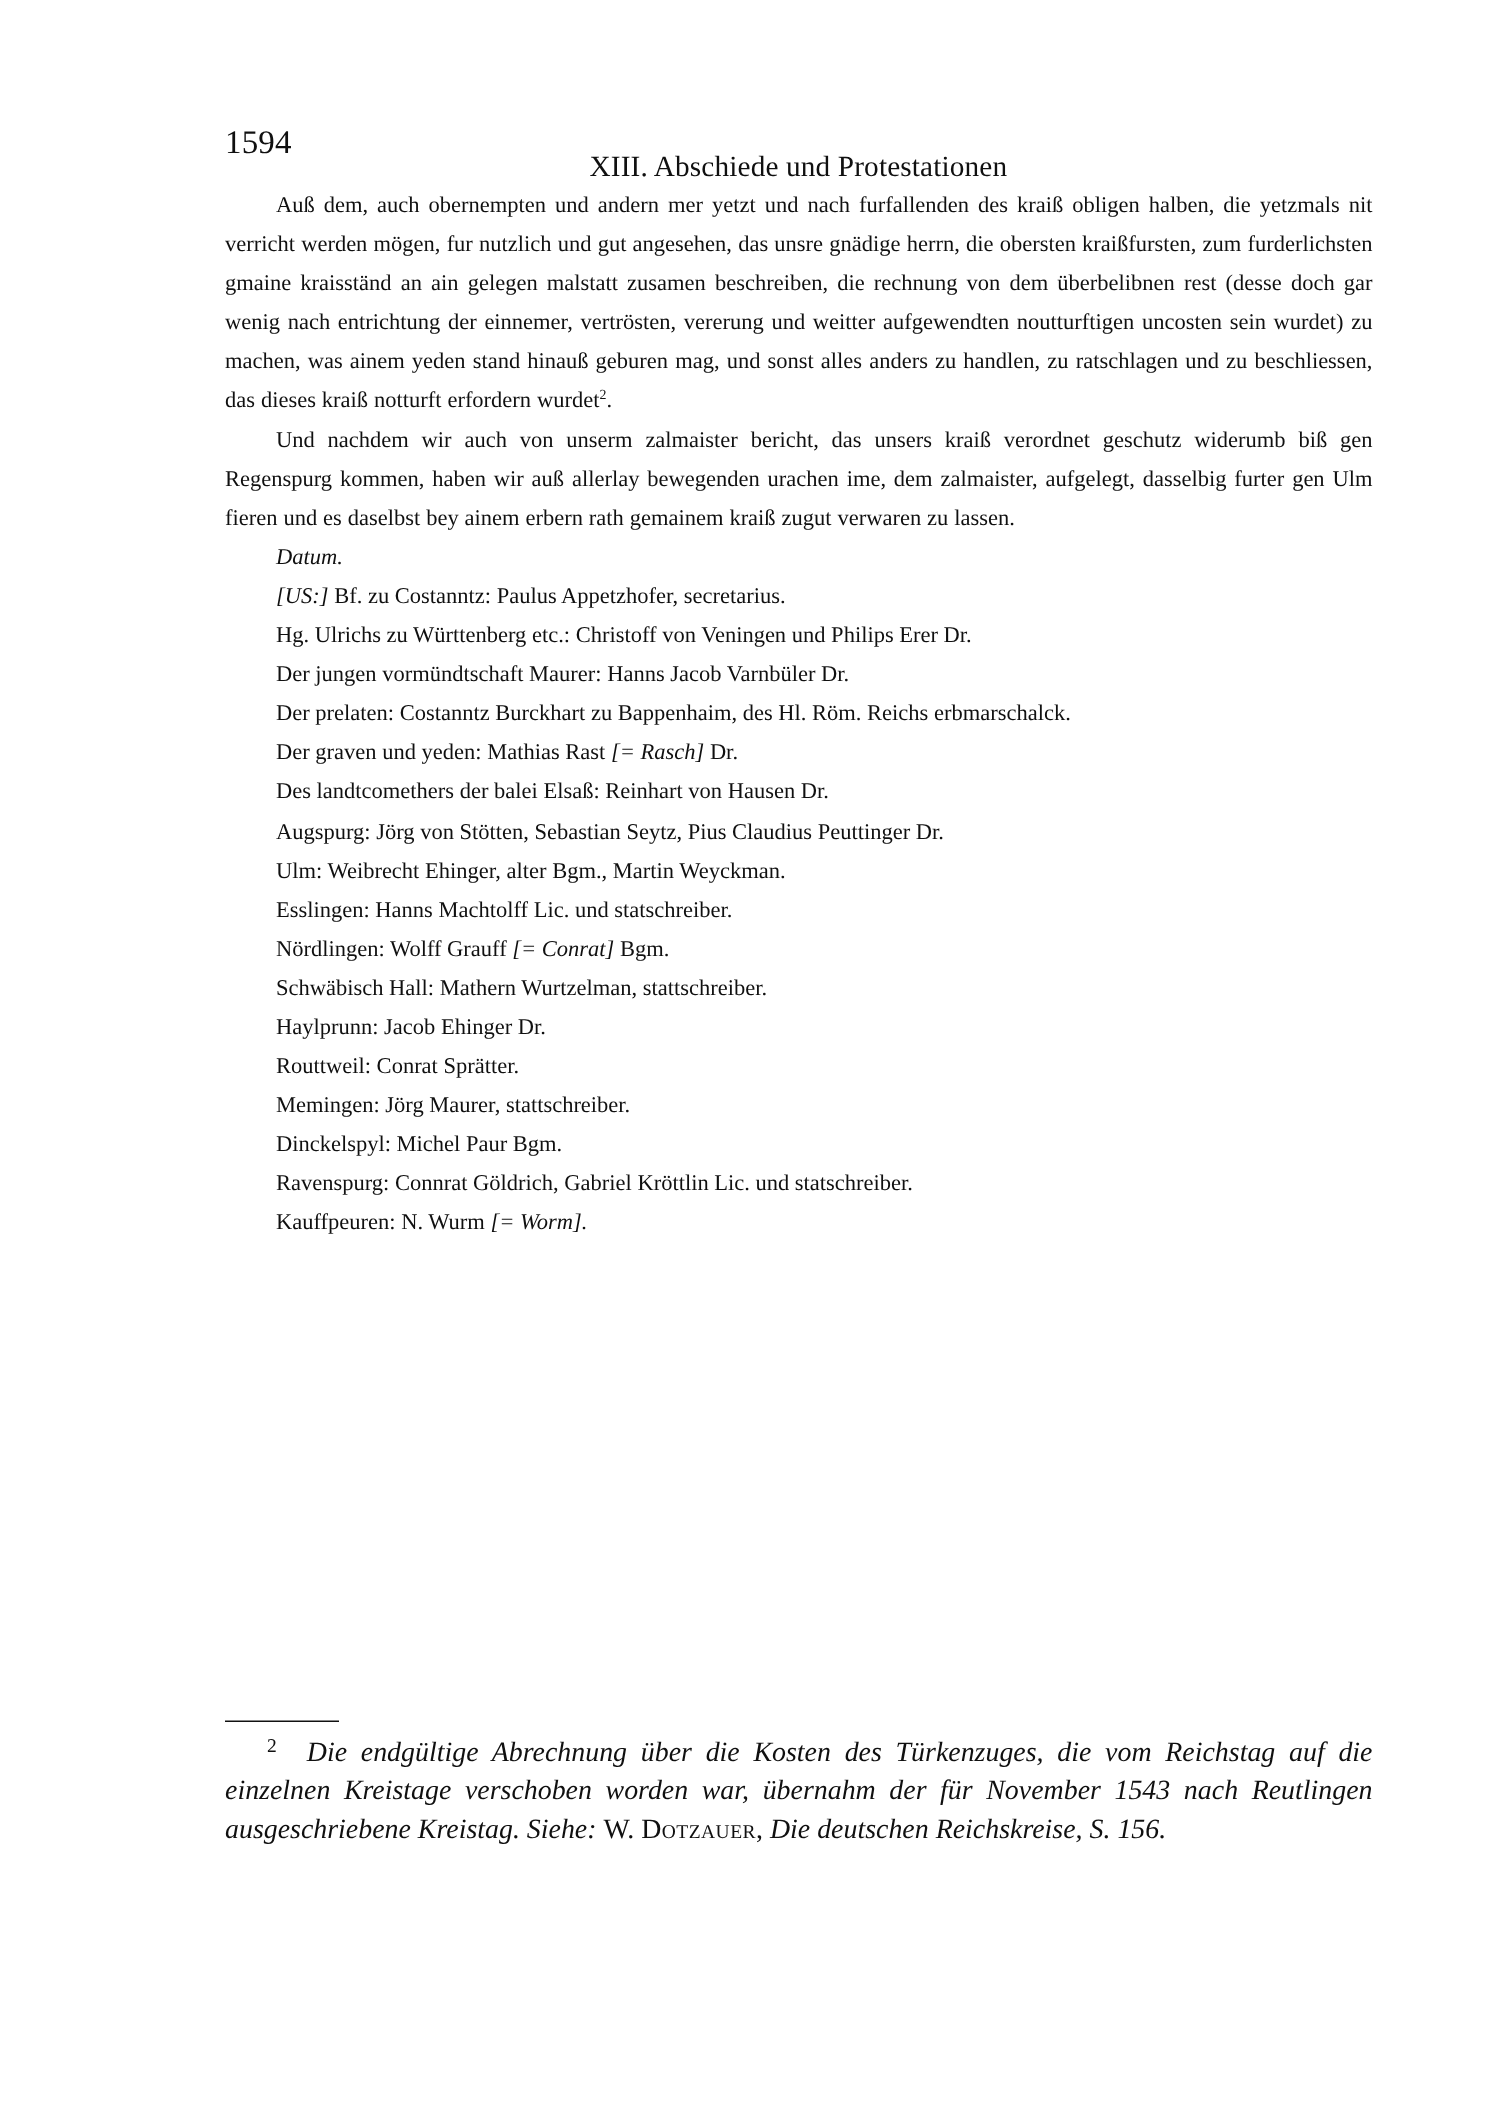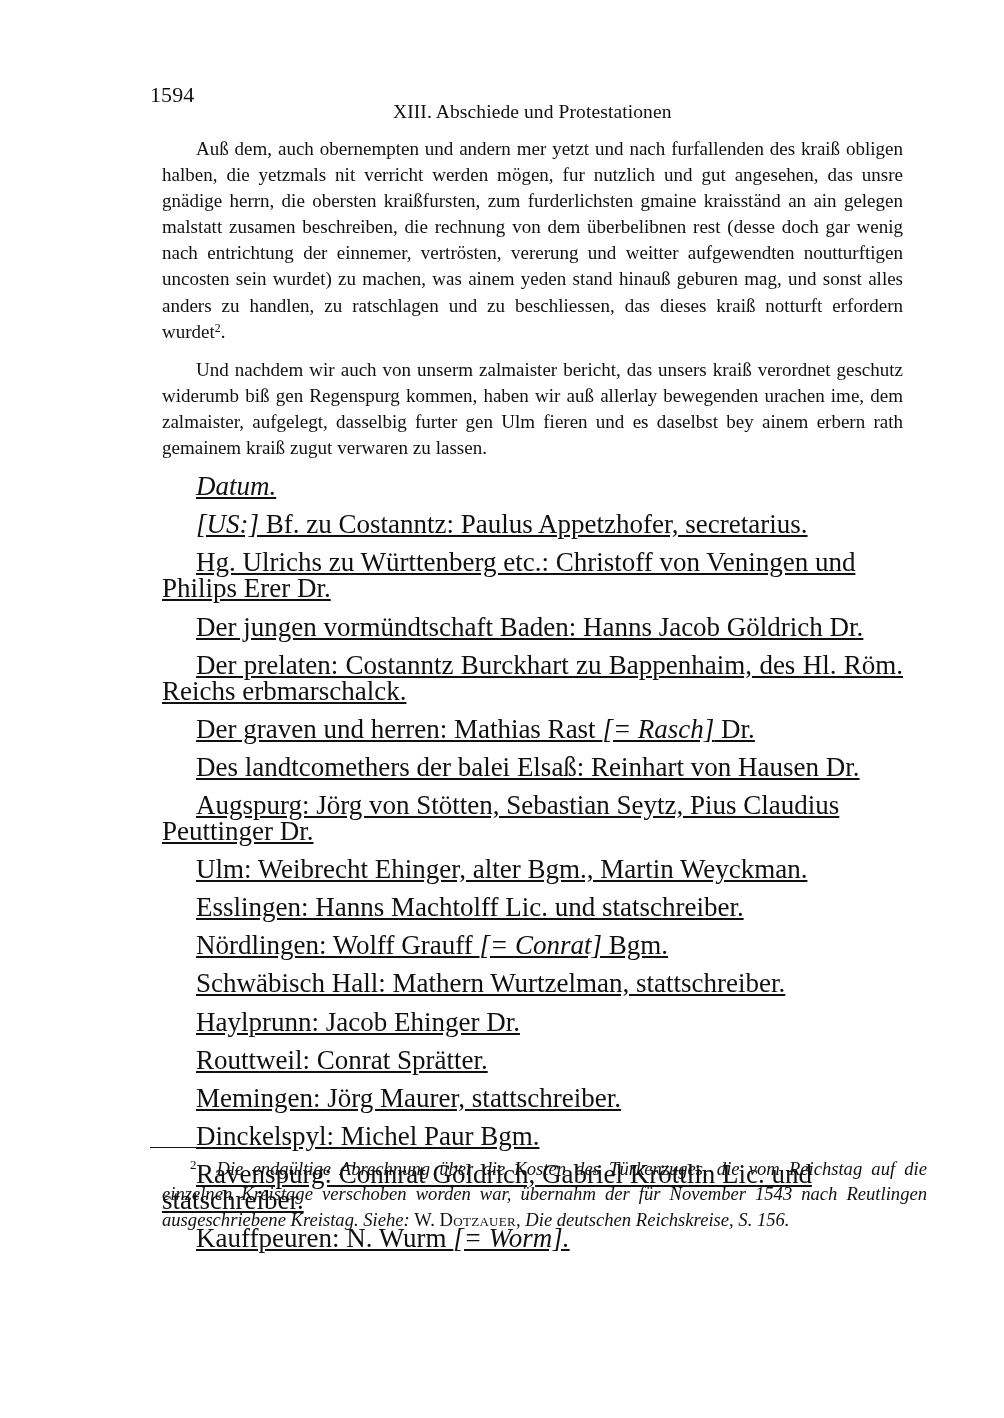--- a/index.html
+++ b/index.html
@@ -52,38 +52,37 @@
 
   
   .textblock {
     position: absolute;
     left: 150px;
     top: 120px;
     width: 765px;
   }
 
   p.body {
-    margin: 12px;
-    font-size: 19px;
+    margin: 0;
+    font-size: 15px;
     line-height: 26.1px;
     text-align: justify;
     text-indent: 34px;
     hyphens: manual;
     -webkit-hyphens: manual;
     word-spacing: 0.2px;
   }
 
   
   p.entry {
-    margin: 12px;
-    font-size: 27px;
+    margin: 0;
+    font-size: 15px;
     line-height: 26.1px;
     text-align: left;
     text-indent: 34px;
-    text-decoration: underline;
   }
   p.entry.justified {
     text-align: justify;
   }
 
   .ital { font-style: italic; }
   sup.fn {
     font-size: 0.62em;
     vertical-align: 0.52em;
     line-height: 0;
@@ -100,21 +99,20 @@
   }
   .footnote {
     position: absolute;
     left: 150px;
     top: 1152px;
     width: 765px;
     font-size: 18.6px;
     line-height: 25.4px;
     font-style: italic;
     text-align: justify;
-    margin-left: 12px;
   }
   .footnote .fnnum {
     font-style: normal;
     font-size: 0.70em;
     vertical-align: 0.45em;
     line-height: 0;
     margin-left: 28px;
     margin-right: 20px;
   }
   .smallcaps {
@@ -138,24 +136,24 @@
 
     <p class="body"><span>Auß dem, auch obernempten und andern mer yetzt und nach furfallenden des kraiß obligen halben, die yetzmals nit verricht werden mögen, fur nutzlich und gut angesehen, das unsre gnädige herrn, die obersten kraißfursten, zum furderlichsten gmaine kraisständ an ain gelegen malstatt zusamen beschreiben, die rechnung von dem überbelibnen rest (desse doch gar wenig nach entrichtung der einnemer, vertrösten, vererung und weitter aufgewendten noutturftigen uncosten sein wurdet) zu machen, was ainem yeden stand hinauß geburen mag, und sonst alles anders zu handlen, zu ratschlagen und zu beschliessen, das dieses kraiß notturft erfordern wurdet</span><sup class="fn">2</sup><span>.</span></p>
 
     <p class="body">Und nachdem wir auch von unserm zalmaister bericht, das unsers kraiß verordnet geschutz widerumb biß gen Regenspurg kommen, haben wir auß allerlay bewegenden urachen ime, dem zalmaister, aufgelegt, dasselbig furter gen Ulm fieren und es daselbst bey ainem erbern rath gemainem kraiß zugut verwaren zu lassen.</p>
 
     <p class="entry"><span class="ital">Datum.</span></p>
 
     <p class="entry"><span class="ital">[US:]</span><span> Bf. zu Costanntz: Paulus Appetzhofer, secretarius.</span></p>
 
     <p class="entry">Hg. Ulrichs zu Württenberg etc.: Christoff von Veningen und Philips Erer Dr.</p>
-    <p class="entry">Der jungen vormündtschaft Baden: Hanns Jacob Göldrich Dr.</p>
+    <p class="entry">Der jungen vormündtschaft Maurer: Hanns Jacob Varnbüler Dr.</p>
     <p class="entry justified">Der prelaten: Costanntz Burckhart zu Bappenhaim, des Hl. Röm. Reichs erbmarschalck.</p>
 
-    <p class="entry"><span>Der graven und herren: Mathias Rast </span><span class="ital">[= Rasch]</span><span> Dr.</span></p>
+    <p class="entry"><span>Der graven und yeden: Mathias Rast </span><span class="ital">[= Rasch]</span><span> Dr.</span></p>
 
     <p class="entry">Des landtcomethers der balei Elsaß: Reinhart von Hausen Dr.</p>
     <p class="entry">Augspurg: Jörg von Stötten, Sebastian Seytz, Pius Claudius Peuttinger Dr.</p>
     <p class="entry">Ulm: Weibrecht Ehinger, alter Bgm., Martin Weyckman.</p>
     <p class="entry">Esslingen: Hanns Machtolff Lic. und statschreiber.</p>
 
     <p class="entry"><span>Nördlingen: Wolff Grauff </span><span class="ital">[= Conrat]</span><span> Bgm.</span></p>
 
     <p class="entry">Schwäbisch Hall: Mathern Wurtzelman, stattschreiber.</p>
     <p class="entry">Haylprunn: Jacob Ehinger Dr.</p>

